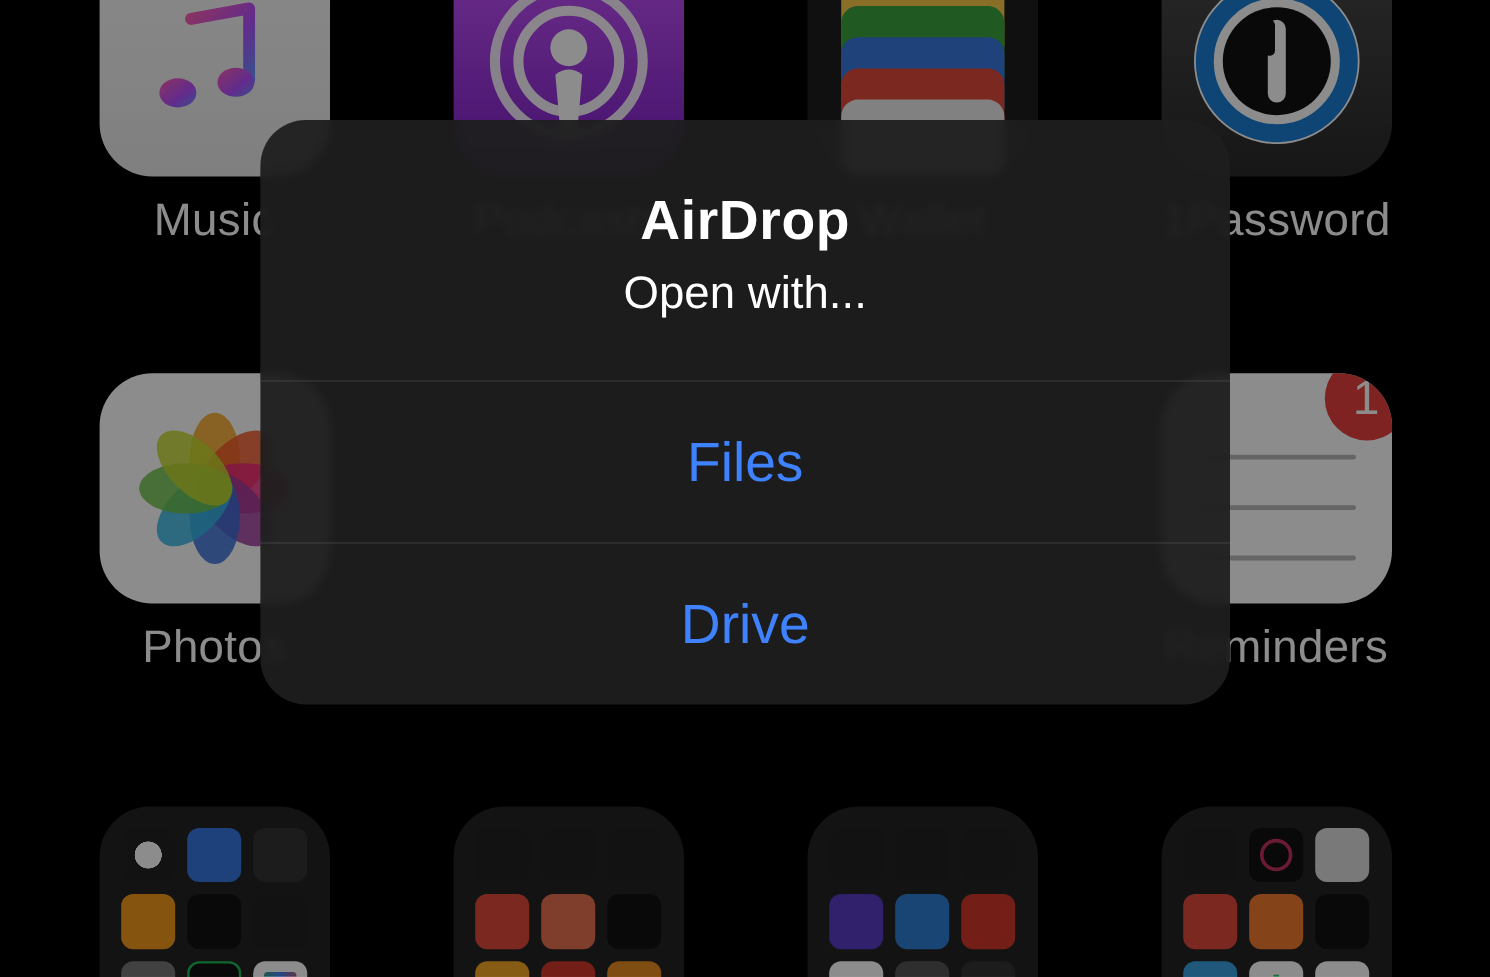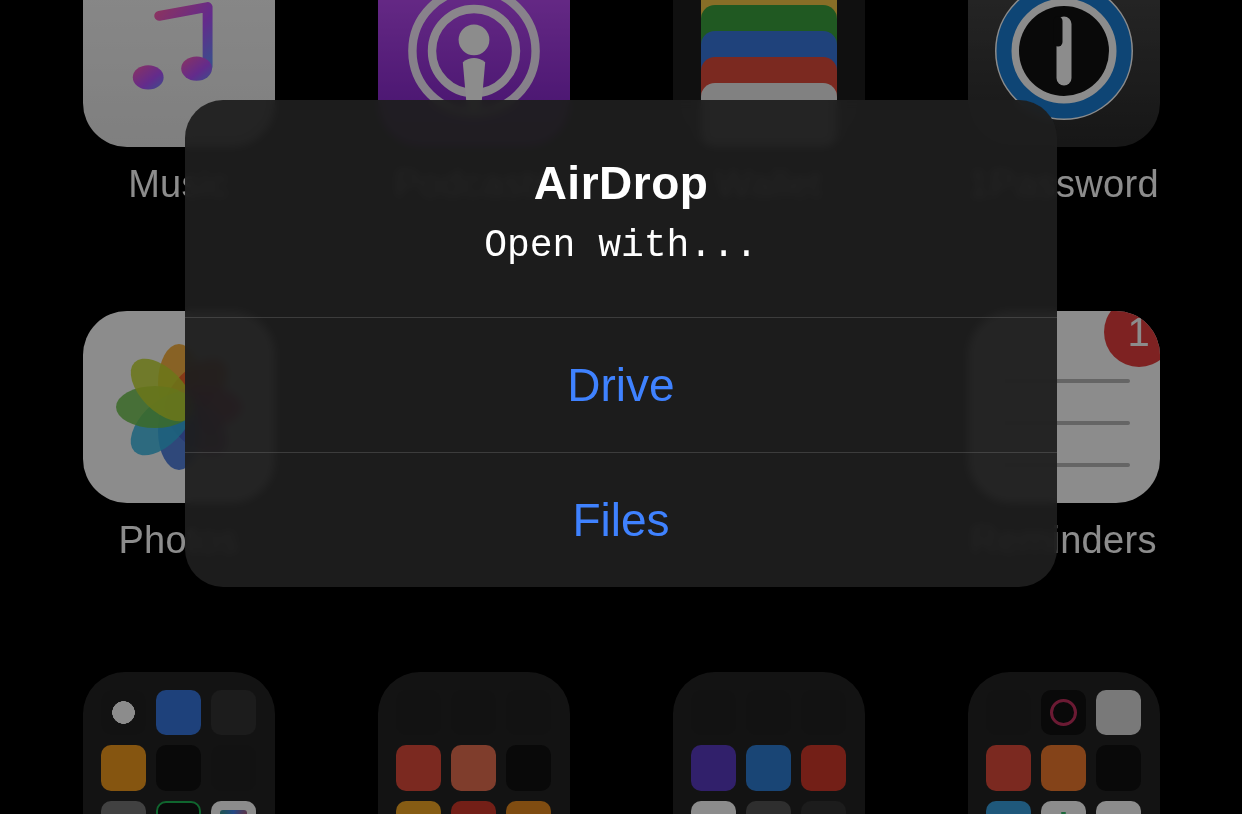--- a/index.html
+++ b/index.html
@@ -148,21 +148,21 @@
   .reminders .l2 { top: 110px; }
   .reminders .l3 { top: 152px; }
 
   
 
   .sheet {
     position: absolute;
     left: 50%;
     top: 100px;
     transform: translateX(-50%);
-    width: 872px;
+    width: 808px;
     background: rgba(30,30,30,0.94);
     border-radius: 38px;
     overflow: hidden;
     z-index: 100;
     backdrop-filter: blur(4px);
   }
 
   .sheet-header {
     text-align: center;
     padding: 56px 20px 50px;
@@ -171,21 +171,20 @@
     color: #fff;
     font-size: 46px;
     font-weight: 600;
     letter-spacing: 0.5px;
   }
   .sheet-subtitle {
     color: #fff;
     font-size: 38px;
     font-weight: 400;
     margin-top: 14px;
-    font-family: Liberation Mono, monospace;
   }
 
   .sheet-option {
     border-top: 1px solid rgba(120,120,120,0.35);
     text-align: center;
     padding: 40px 0;
     color: #3f82ff;
     font-size: 46px;
     font-weight: 400;
     cursor: pointer;
@@ -372,15 +371,15 @@
 
 </div>
 
 <div class="scrim"></div>
 
 <div class="sheet">
   <div class="sheet-header">
     <div class="sheet-title">AirDrop</div>
     <div class="sheet-subtitle">Open with...</div>
   </div>
+  <div class="sheet-option">Files</div>
   <div class="sheet-option">Drive</div>
-  <div class="sheet-option">Files</div>
 </div>
 
 </body></html>

